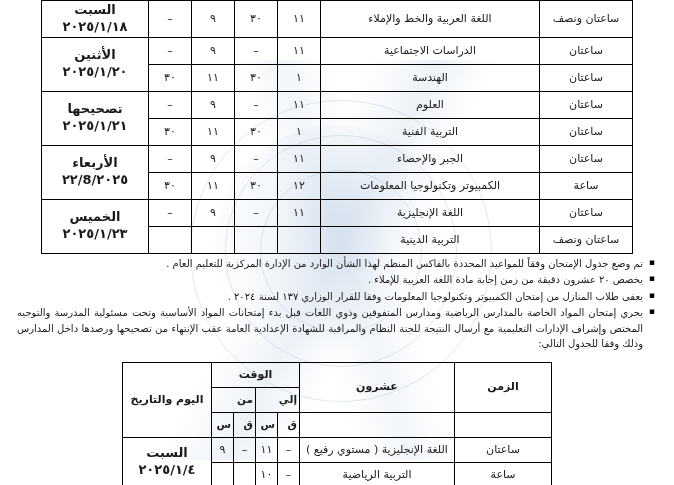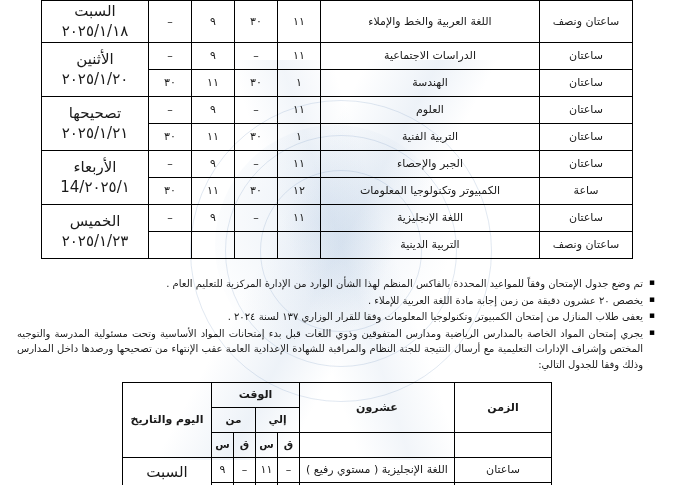--- a/index.html
+++ b/index.html
@@ -74,31 +74,31 @@
   .table-top td { height: 24px; }
   .t-dur   { width: 88px; }
   .t-subj  { width: 214px; }
   .t-n1    { width: 38px; }
   .t-n2    { width: 38px; }
   .t-n3    { width: 38px; }
   .t-n4    { width: 38px; }
   .t-day   { width: 102px; }
 
   .day-cell {
-    font-size: 15px;
+    font-size: 13px;
     line-height: 1.3;
-    font-weight: normal;
+    font-weight: bold;
   }
   .day-cell .dname { display: block; }
   .day-cell .ddate { display: block; }
 
   
   .notes {
     width: 640px;
-    margin: 17px auto 0 auto;
+    margin: 2px auto 0 auto;
     padding: 0;
     list-style: none;
     direction: rtl;
   }
   .notes li {
     position: relative;
     font-size: 10px;
     line-height: 1.55;
     padding-right: 14px;
     margin-bottom: 1px;
@@ -124,21 +124,21 @@
   .table-bottom td, .table-bottom th { height: 22px; }
   .b-dur  { width: 92px; }
   .b-subj { width: 150px; }
   .b-q2   { width: 26px; }
   .b-s2   { width: 26px; }
   .b-q1   { width: 26px; }
   .b-s1   { width: 26px; }
   .b-day  { width: 84px; }
 
   .hdr { font-weight: bold; font-size: 11px; }
-  .hdr-sub { font-size: 10.5px; font-weight: bold; }
+  .hdr-sub { font-size: 10.5px; font-weight: bold; text-align: right; }
 </style>
 </head>
 <body>
 
 <div class="wm-sweep"></div>
 <div class="watermark wm4"></div>
 <div class="watermark wm1"></div>
 <div class="watermark wm2"></div>
 <div class="watermark wm3"></div>
 
@@ -200,21 +200,21 @@
       </tr>
       <tr>
         <td class="t-dur">ساعتان</td>
         <td class="t-subj">الجبر والإحصاء</td>
         <td class="t-n1">١١</td>
         <td class="t-n2">–</td>
         <td class="t-n3">٩</td>
         <td class="t-n4">–</td>
         <td class="t-day day-cell" rowspan="2">
           <span class="dname">الأربعاء</span>
-          <span class="ddate">٢٠٢٥/١/14</span>
+          <span class="ddate">٢٠٢٥/8/٢٢</span>
         </td>
       </tr>
       <tr>
         <td class="t-dur">ساعة</td>
         <td class="t-subj">الكمبيوتر وتكنولوجيا المعلومات</td>
         <td class="t-n1">١٢</td>
         <td class="t-n2">٣٠</td>
         <td class="t-n3">١١</td>
         <td class="t-n4">٣٠</td>
       </tr>

